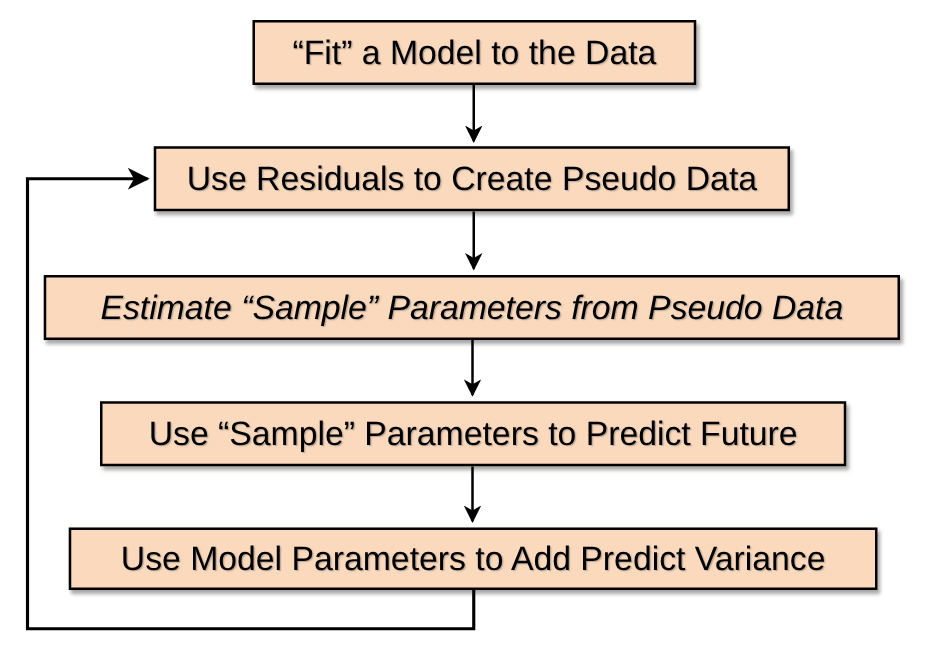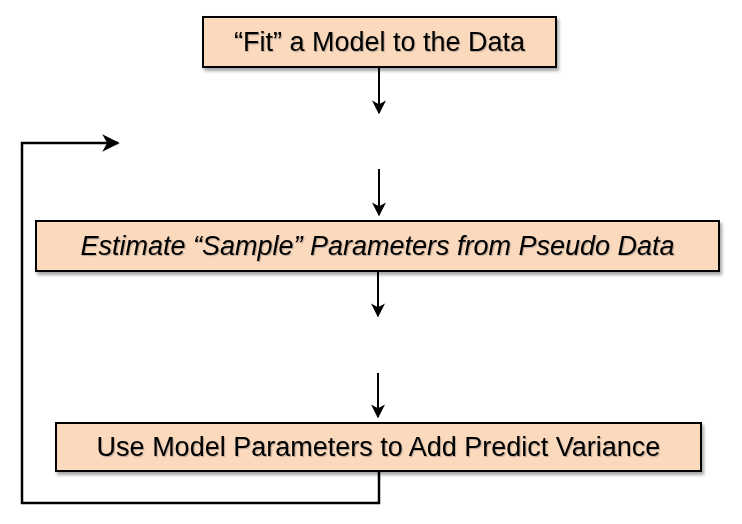--- a/index.html
+++ b/index.html
@@ -62,19 +62,21 @@
     </defs>
     <path d="M 379 68 L 379 113" stroke="#000000" stroke-width="2" fill="none" marker-end="url(#arrowhead)"></path>
     <path d="M 379 169 L 379 215" stroke="#000000" stroke-width="2" fill="none" marker-end="url(#arrowhead)"></path>
     <path d="M 378 272 L 378 316" stroke="#000000" stroke-width="2" fill="none" marker-end="url(#arrowhead)"></path>
     <path d="M 378 373 L 378 417" stroke="#000000" stroke-width="2" fill="none" marker-end="url(#arrowhead)"></path>
     <path d="M 379 472 L 379 503 L 22 503 L 22 143 L 118 143" stroke="#000000" stroke-width="2.5" fill="none" marker-end="url(#arrowhead)"></path>
   </svg>
 
   <div class="flow-box box-1">“Fit” a Model to the Data</div>
 
+  <div class="flow-box box-2">Use Residuals to Create Pseudo Data</div>
 
   <div class="flow-box box-3">Estimate “Sample” Parameters from Pseudo Data</div>
 
+  <div class="flow-box box-4">Use “Sample” Parameters to Predict Future</div>
 
   <div class="flow-box box-5">Use Model Parameters to Add Predict Variance</div>
 
 </div>
 
 </body></html>

